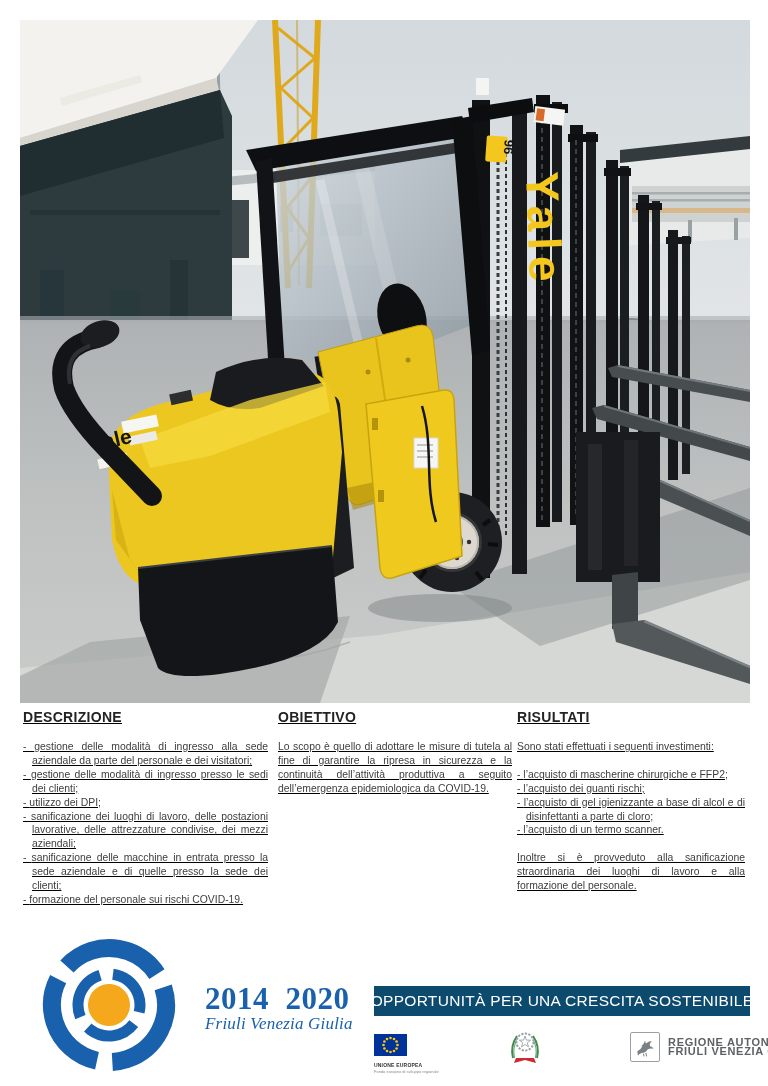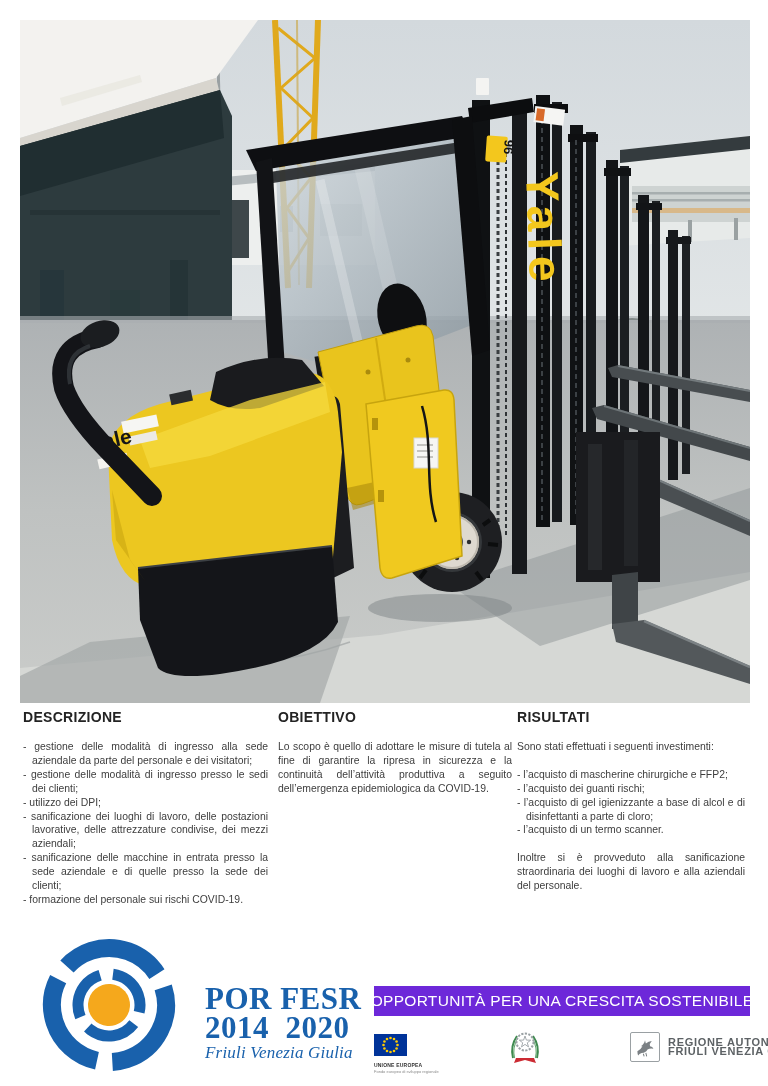--- a/index.html
+++ b/index.html
@@ -5,21 +5,21 @@
   html,body{margin:0;padding:0;}
   body{
     width:768px;height:1086px;position:relative;background:#ffffff;
     font-family:"Liberation Sans",sans-serif;overflow:hidden;
     -webkit-font-smoothing:antialiased;
   }
   .photo-frame{position:absolute;left:20px;top:20px;width:730px;height:683px;overflow:hidden;}
   .photo-frame svg{display:block;}
 
   
-  .columns{position:absolute;left:23px;top:709px;width:727px;display:flex;}
+  .columns{position:absolute;left:23px;top:709px;width:727px;display:flex;text-decoration:underline;}
   .col{color:#3d3d3d;}
   .col h2{
     font-size:14px;font-weight:bold;color:#232323;letter-spacing:.3px;
     margin:0 0 15px 0;
   }
   .col .body{font-size:10.4px;line-height:13.9px;text-align:justify;}
   .col1{width:245px;margin-right:10px;}
   .col2{width:234px;margin-right:5px;}
   .col3{width:228px;}
   .item{padding-left:9px;text-indent:-9px;}
@@ -32,21 +32,21 @@
   .program .l1,.program .l2{
     font-family:"Liberation Serif",serif;font-weight:bold;font-size:31px;
     line-height:29px;white-space:pre;letter-spacing:.5px;
   }
   .program .l3{
     font-family:"Liberation Serif",serif;font-style:italic;font-size:17px;
     line-height:20px;margin-top:1px;letter-spacing:.2px;
   }
   .banner{
     position:absolute;left:374px;top:986px;width:376px;height:30px;
-    background:#6d28d9;color:#ffffff;display:flex;align-items:center;justify-content:center;
+    background:#0c4a6e;color:#ffffff;display:flex;align-items:center;justify-content:center;
     font-size:15.5px;letter-spacing:.3px;white-space:nowrap;
   }
   .eu-block{position:absolute;left:374px;top:1034px;width:80px;}
   .eu-label1{font-size:5px;font-weight:bold;color:#333;margin-top:2px;letter-spacing:.2px;}
   .eu-label2{font-size:4px;color:#8a8a8a;margin-top:1px;}
   .it-emblem{position:absolute;left:508px;top:1028px;}
   .region{position:absolute;left:630px;top:1032px;display:flex;align-items:center;}
   .eagle-box{
     width:28px;height:28px;border:1px solid #9aa0a3;border-radius:2px;
     display:flex;align-items:center;justify-content:center;background:#fff;margin-right:8px;
@@ -310,39 +310,38 @@
   <div class="col col3">
     <h2>RISULTATI</h2>
     <div class="body">
       <div>Sono stati effettuati i seguenti investimenti:</div>
       <div class="spacer"></div>
       <div class="item">l’acquisto di mascherine chirurgiche e FFP2;</div>
       <div class="item">l’acquisto dei guanti rischi;</div>
       <div class="item">l’acquisto di gel igienizzante a base di alcol e di disinfettanti a parte di cloro;</div>
       <div class="item">l’acquisto di un termo scanner.</div>
       <div class="spacer"></div>
-      <div>Inoltre si è provveduto alla sanificazione straordinaria dei luoghi di lavoro e alla aziendali del personale.</div>
+      <div>Inoltre si è provveduto alla sanificazione straordinaria dei luoghi di lavoro e alla formazione del personale.</div>
     </div>
   </div>
 </div>
 
 <div class="pinwheel">
   <svg width="152" height="160" viewBox="0 0 152 160" xmlns="http://www.w3.org/2000/svg">
     <g transform="rotate(-18 76 85)">
       <circle cx="76" cy="85" r="57" fill="none" stroke="#1961ac" stroke-width="18" stroke-dasharray="104 15.4"></circle>
       <g transform="rotate(55 76 85)">
         <circle cx="76" cy="85" r="31" fill="none" stroke="#1961ac" stroke-width="11" stroke-dasharray="52 12.9"></circle>
       </g>
       <circle cx="76" cy="85" r="21" fill="#f5a81c"></circle>
     </g>
   </svg>
 </div>
 
 <div class="program">
-  <div class="l1">POR FESR</div>
   <div class="l2">2014  2020</div>
   <div class="l3">Friuli Venezia Giulia</div>
 </div>
 
 <div class="banner">OPPORTUNITÀ PER UNA CRESCITA SOSTENIBILE</div>
 
 <div class="eu-block">
   <svg width="33" height="22" viewBox="0 0 33 22">
     <rect width="33" height="22" fill="#003399"></rect>
     <g fill="#ffcc00">

